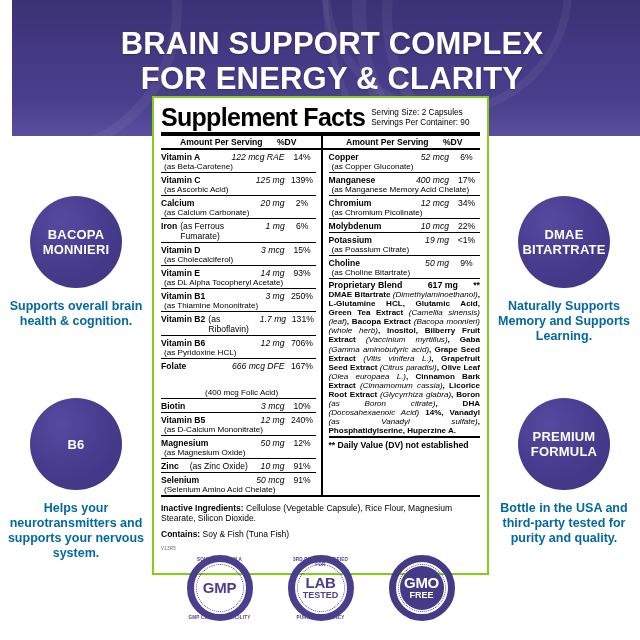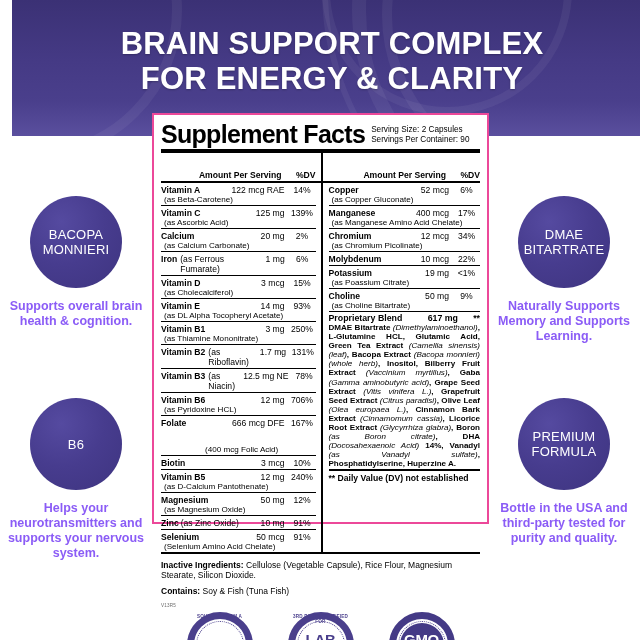--- a/index.html
+++ b/index.html
@@ -40,24 +40,24 @@
     font-size: 31px;
     line-height: 35px;
     letter-spacing: 0.2px;
     padding-top: 26px;
     text-shadow: 0 1px 2px rgba(0,0,0,0.25);
   }
 
   
   .facts-panel {
     position: absolute;
-    left: 152px; top: 113px;
-    width: 337px; height: 411px;
+    left: 152px; top: 96px;
+    width: 337px; height: 479px;
     background: #ffffff;
-    border: 2px solid #ec4899;
+    border: 2px solid #84cc16;
     padding: 6px 7px 4px 7px;
     z-index: 5;
     font-size: 8px;
     color: #000;
   }
   .sf-head { display: flex; align-items: flex-start; gap: 6px; }
   .sf-title {
     font-size: 25px; font-weight: bold; letter-spacing: -0.7px;
     line-height: 26px; white-space: nowrap;
   }
@@ -66,30 +66,30 @@
 
   .rule-thick { border-top: 4px solid #000; margin-top: 2px; }
   .rule-med   { border-top: 2px solid #000; }
 
   .cols { display: flex; }
   .col { width: 50%; }
   .col-left  { padding-right: 5px; }
   .col-right { padding-left: 6px; border-left: 2px solid #000; }
 
   .colhead {
-    display: flex; justify-content: flex-end; gap: 8px;
-    font-weight: bold; font-size: 8.6px; padding: 17px 0 1px 0;
+    display: flex; justify-content: center; gap: 8px;
+    font-weight: bold; font-size: 8.6px; padding: 1px 0 1px 0;
   }
   .colhead .dv { width: 26px; text-align: right; }
 
   .nrow { padding: 1.5px 0 1.5px 0; border-top: 1px solid #000; }
   .nrow:first-child { border-top: none; }
   .nline { display: flex; align-items: baseline; font-size: 8.6px; }
   .nname { font-weight: bold; white-space: nowrap; }
-  .namt { margin-left: auto; text-align: left; white-space: nowrap; padding-right: 4px; }
+  .namt { margin-left: auto; text-align: left; white-space: nowrap; padding-right: 4px; font-style: italic; }
   .ndv  { width: 27px; text-align: center; white-space: nowrap; }
   .nsrc { font-size: 8.1px; padding-left: 3px; line-height: 9px; }
   .nsrc.indent { padding-left: 44px; margin-top: 17px; }
 
   
   .blend-head { display: flex; align-items: center; font-weight: bold; font-size: 8.8px; padding-top: 1px;}
   .blend-amt { margin-left: auto; padding-right: 2px; }
   .blend-star { width: 20px; text-align: right; font-weight: bold; }
   .blend-body {
     font-size: 8.05px; line-height: 9.1px; text-align: justify;
@@ -140,29 +140,29 @@
   .f-left  { left: 2px; }
   .f-right { right: 2px; }
   .f-top    { top: 196px; }
   .f-bottom { top: 398px; }
 
   .circle {
     width: 92px; height: 92px; border-radius: 50%;
     margin: 0 auto;
     background: radial-gradient(circle at 34% 28%, #554aa0 0%, #473c8e 48%, #3e3480 100%);
     display: flex; align-items: center; justify-content: center;
-    color: #fff; font-weight: normal; font-size: 13px; line-height: 15px;
+    color: #fff; font-weight: bold; font-size: 13px; line-height: 15px;
     letter-spacing: 0.2px;
   }
   .f-caption {
     margin-top: 11px;
     font-size: 12.5px;
     line-height: 15px;
     font-weight: bold;
-    color: #8b5cf6;
+    color: #0369a1;
   }
 </style>
 </head>
 <body>
 
 <div class="header-band">
   <div class="swoosh sw1"></div>
   <div class="swoosh sw2"></div>
   <div class="swoosh sw3"></div>
   <div class="swoosh sw4"></div>
@@ -286,28 +286,20 @@
         <div class="nrow">
           <div class="nline">
        <span class="nname">Vitamin B2</span>
             <span class="inline-src" style="margin-left:3px">(as Riboflavin)</span>
        <span class="namt">1.7 mg</span>
        <span class="ndv">131%</span>
      </div>
         </div>
         <div class="nrow">
           <div class="nline">
-       <span class="nname">Vitamin B3</span>
-            <span class="inline-src" style="margin-left:3px">(as Niacin)</span>
-       <span class="namt">12.5 mg NE</span>
-       <span class="ndv">78%</span>
-     </div>
-        </div>
-        <div class="nrow">
-          <div class="nline">
        <span class="nname">Vitamin B6</span>
        <span class="namt">12 mg</span>
        <span class="ndv">706%</span>
      </div>
           <div class="nsrc">(as Pyridoxine HCL)</div>
         </div>
         <div class="nrow">
           <div class="nline">
        <span class="nname">Folate</span>
        <span class="namt">666 mcg DFE</span>
@@ -321,34 +313,34 @@
        <span class="namt">3 mcg</span>
        <span class="ndv">10%</span>
      </div>
         </div>
         <div class="nrow">
           <div class="nline">
        <span class="nname">Vitamin B5</span>
        <span class="namt">12 mg</span>
        <span class="ndv">240%</span>
      </div>
-          <div class="nsrc">(as D-Calcium Pantothenate)</div>
+          <div class="nsrc">(as D-Calcium Mononitrate)</div>
         </div>
         <div class="nrow">
           <div class="nline">
        <span class="nname">Magnesium</span>
        <span class="namt">50 mg</span>
        <span class="ndv">12%</span>
      </div>
           <div class="nsrc">(as Magnesium Oxide)</div>
         </div>
         <div class="nrow">
           <div class="nline">
        <span class="nname">Zinc</span>
-            <span class="inline-src" style="margin-left:2px">(as Zinc Oxide)</span>
+            <span class="inline-src" style="margin-left:11px">(as Zinc Oxide)</span>
        <span class="namt">10 mg</span>
        <span class="ndv">91%</span>
      </div>
         </div>
         <div class="nrow">
           <div class="nline">
        <span class="nname">Selenium</span>
        <span class="namt">50 mcg</span>
        <span class="ndv">91%</span>
      </div>
@@ -363,21 +355,21 @@
        <span class="ndv">6%</span>
      </div>
           <div class="nsrc">(as Copper Gluconate)</div>
         </div>
         <div class="nrow">
           <div class="nline">
        <span class="nname">Manganese</span>
        <span class="namt">400 mcg</span>
        <span class="ndv">17%</span>
      </div>
-          <div class="nsrc">(as Manganese Amino Acid Chelate)</div>
+          <div class="nsrc">(as Manganese Memory Acid Chelate)</div>
         </div>
         <div class="nrow">
           <div class="nline">
        <span class="nname">Chromium</span>
        <span class="namt">12 mcg</span>
        <span class="ndv">34%</span>
      </div>
           <div class="nsrc">(as Chromium Picolinate)</div>
         </div>
         <div class="nrow">

